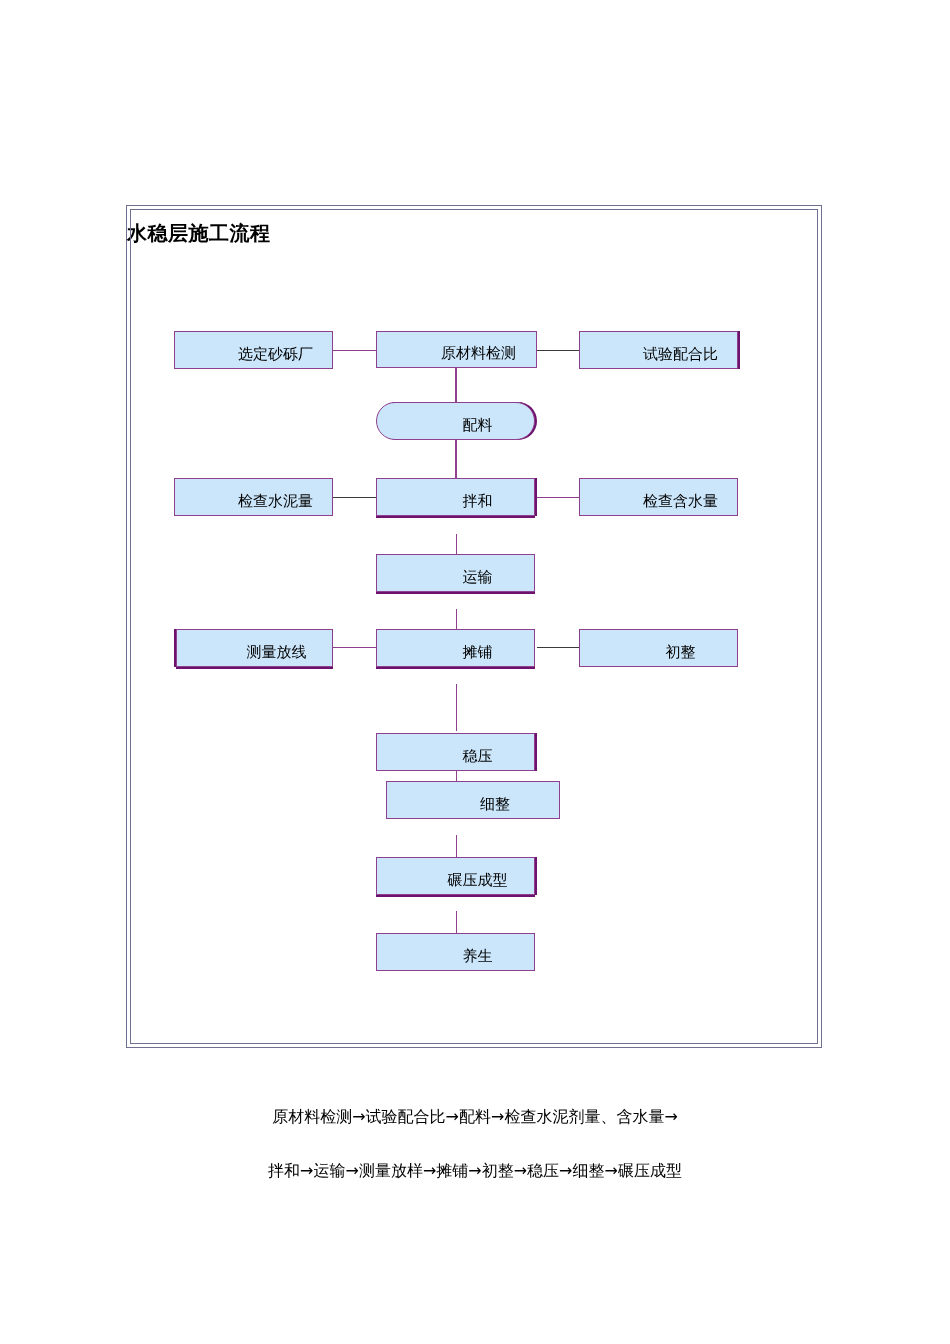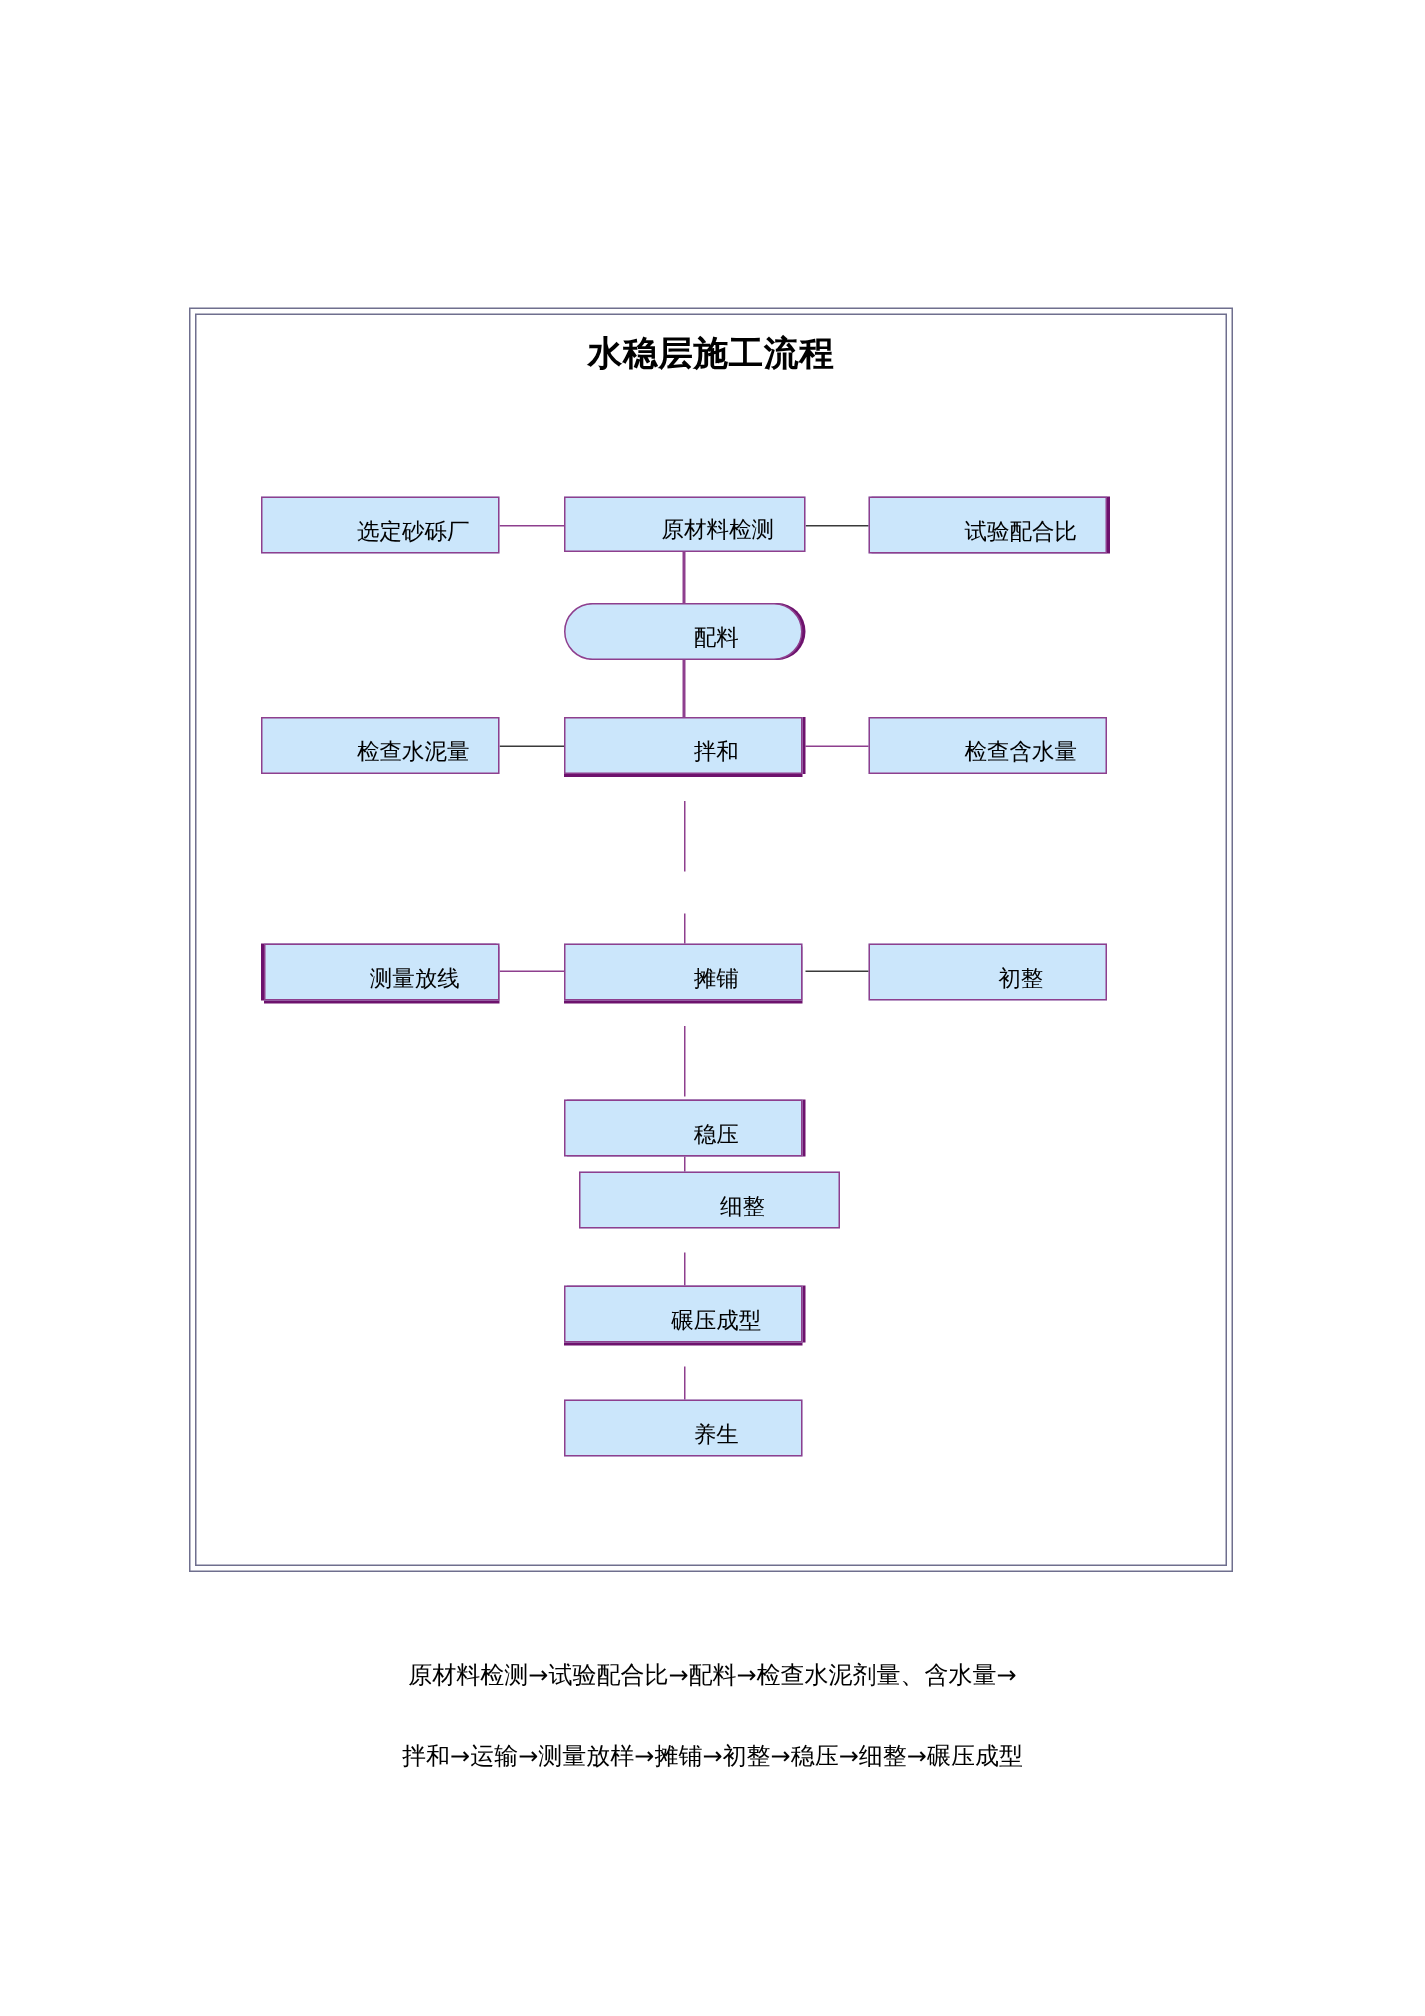--- a/index.html
+++ b/index.html
@@ -37,22 +37,21 @@
     border: 1px solid #6f6f8e;
     pointer-events: none;
   }
 
   
   #chart-title {
     position: absolute;
     left: 0;
     top: 14px;
     width: 100%;
-    text-align: center;
-    font-size: 23px;
+    font-size: 20px;
     font-weight: bold;
     letter-spacing: 0.5px;
     color: #000000;
   }
 
   
   #flow-canvas {
     position: absolute;
     left: 0;
     top: 0;
@@ -175,20 +174,23 @@
     </div>
 
     <div class="node sh-rb" style="left:249px; top:272px; width:159px; height:38px;">
       <span>拌和</span>
     </div>
 
     <div class="node sh-none" style="left:452px; top:272px; width:159px; height:38px;">
       <span>检查含水量</span>
     </div>
 
+    <div class="node sh-b" style="left:249px; top:348px; width:159px; height:38px;">
+      <span>运输</span>
+    </div>
 
     <div class="node sh-lb" style="left:49px; top:423px; width:157px; height:38px;">
       <span>测量放线</span>
     </div>
 
     <div class="node sh-b" style="left:249px; top:423px; width:159px; height:38px;">
       <span>摊铺</span>
     </div>
 
     <div class="node sh-none" style="left:452px; top:423px; width:159px; height:38px;">

